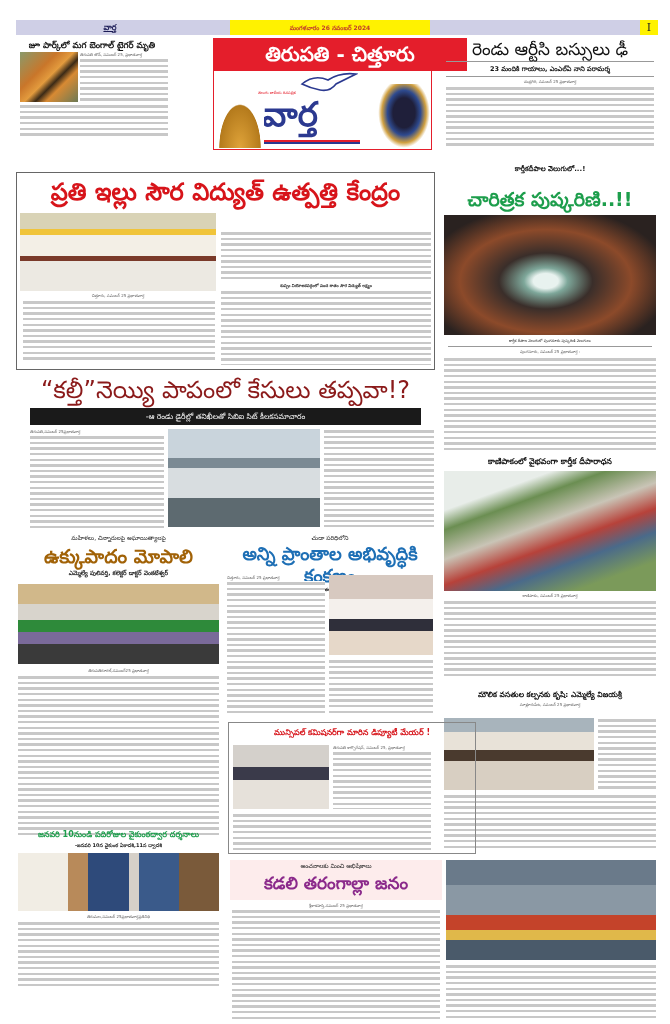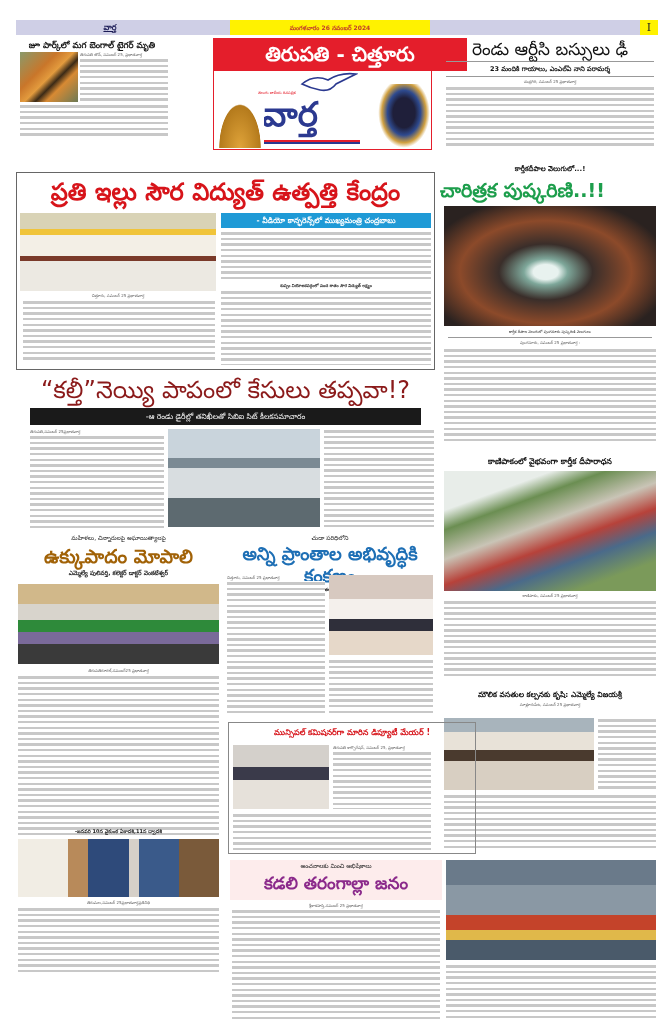--- a/index.html
+++ b/index.html
@@ -59,29 +59,28 @@
   <div class="hr" style="margin:2px 6px"></div>
   <div class="dateline" style="margin-top:2px">చంద్రగిరి, నవంబర్ 25 ప్రభాతవార్త</div>
   <div class="txtfill" style="margin:1px 6px;height:62px"></div>
 </div>
 
 <div class="abs border" style="left:16px;top:172px;width:419px;height:198px;border-color:#666">
   <div class="hd-red" style="font-size:24px;text-align:center;line-height:34px;margin-top:2px">ప్రతి ఇల్లు సౌర విద్యుత్ ఉత్పత్తి కేంద్రం</div>
   <div class="abs photo" style="left:3px;top:40px;width:196px;height:78px;background:linear-gradient(180deg,#d9d3b6 0 20%,#f0c43a 20% 28%,#f3efe6 28% 55%,#7a3a2a 55% 62%,#ece9e2 62%)"></div>
   <div class="abs dateline" style="left:3px;top:120px;width:196px">చిత్తూరు, నవంబర్ 25 ప్రభాతవార్త</div>
   <div class="abs txtfill" style="left:6px;top:127px;width:192px;height:62px"></div>
-  <div class="abs bluebar" style="left:204px;top:40px;width:210px;height:15px;font-size:7.5px;line-height:15px">- వీడియో కాన్ఫరెన్స్‌లో ముఖ్యమంత్రి చంద్రబాబు</div>
   <div class="abs txtfill" style="left:204px;top:58px;width:210px;height:50px"></div>
   <div class="abs" style="left:204px;top:110px;width:210px;font-size:4.2px;font-weight:bold;text-align:center;color:#222">కుప్పం నియోజకవర్గంలో వంద శాతం సౌర విద్యుత్ లక్ష్యం</div>
   <div class="abs txtfill" style="left:204px;top:117px;width:210px;height:75px"></div>
 </div>
 
 <div class="abs" style="left:440px;top:165px;width:220px;height:290px">
   <div style="font-size:7px;font-weight:bold;text-align:center;color:#111">కార్తీకదీపాల వెలుగులో...!</div>
-  <div class="hd-green" style="font-size:19px;text-align:left;line-height:28px;margin-top:2px">చారిత్రక పుష్కరిణి..!!</div>
+  <div class="hd-green" style="font-size:19px;text-align:center;line-height:28px;margin-top:11px">చారిత్రక పుష్కరిణి..!!</div>
   <div class="photo" style="margin:2px 4px 0;height:120px;background:radial-gradient(ellipse at 48% 55%,#e8f2ef 0 8%,#7ea79a 14%,#3a2e2a 30%,#8c4a2a 55%,#2a2220 80%),#1c1c22"></div>
   <div style="font-size:3.8px;text-align:center;color:#333;margin-top:3px">కార్తీక దీపాల వెలుగులో పుంగనూరు పుష్కరిణి వెలుగులు</div>
   <div class="hr" style="margin:2px 8px"></div>
   <div class="dateline">పుంగనూరు, నవంబర్ 25 ప్రభాతవార్త :</div>
   <div class="txtfill" style="margin:2px 4px;height:94px"></div>
 </div>
 
 <div class="abs" style="left:16px;top:373px;width:419px;height:158px">
   <div class="hd-dark" style="font-size:24px;text-align:center;line-height:34px;font-weight:normal;color:#8b1a1a">“కల్తీ”నెయ్యి పాపంలో కేసులు తప్పవా!?</div>
   <div class="blackbar" style="margin:1px 14px;height:17px;font-size:7.5px;line-height:17px">-ఆ రెండు డైరీల్లో తనిఖీలతో సిబిఐ సిట్ కీలకసమాచారం</div>
@@ -127,20 +126,21 @@
 
 <div class="abs border" style="left:228px;top:722px;width:248px;height:132px">
   <div class="hd-red" style="font-size:8px;text-align:center;line-height:16px;margin-top:2px">మున్సిపల్ కమిషనర్‌గా మారిన డిప్యూటీ మేయర్ !</div>
   <div class="abs photo" style="left:4px;top:22px;width:96px;height:64px;background:linear-gradient(180deg,#d4d0cb 0 35%,#3a3a4a 35% 55%,#e6e1da 55%)"></div>
   <div class="abs dateline" style="left:104px;top:22px;width:98px;text-align:left">తిరుపతి కార్పొరేషన్, నవంబర్ 25, ప్రభాతవార్త</div>
   <div class="abs txtfill" style="left:104px;top:28px;width:98px;height:58px"></div>
   <div class="abs txtfill" style="left:4px;top:90px;width:198px;height:38px"></div>
 </div>
 
 <div class="abs" style="left:16px;top:828px;width:205px;height:196px">
+  <div class="hd-green" style="font-size:8px;text-align:center;line-height:14px">జనవరి 10నుండి పదిరోజుల వైకుంఠద్వార దర్శనాలు</div>
   <div style="font-size:5px;font-weight:bold;text-align:center;color:#222">-జనవరి 10న వైకుంఠ ఏకాదశి,11న ద్వాదశి</div>
   <div class="photo" style="margin:4px 2px 0;height:58px;background:linear-gradient(90deg,#f1ede4 0 25%,#b88a5a 25% 35%,#2e4a7a 35% 55%,#d6d0c8 55% 60%,#3a5a8a 60% 80%,#7a5a3a 80%)"></div>
   <div class="dateline" style="margin-top:3px">తిరుమల,నవంబర్ 25ప్రభాతవార్తప్రతినిధి</div>
   <div class="txtfill" style="margin:1px 2px;height:68px"></div>
 </div>
 
 <div class="abs" style="left:228px;top:858px;width:432px;height:166px">
   <div class="abs" style="left:2px;top:2px;width:212px;height:40px;background:#fdecec"></div>
   <div class="abs" style="left:2px;top:4px;width:212px;font-size:6px;text-align:center;color:#222">అంచనాలకు మించి అభిషేకాలు</div>
   <div class="abs" style="left:2px;top:12px;width:212px;font-size:17px;text-align:center;color:#8b2a8b;line-height:26px;font-weight:bold">కడలి తరంగాల్లా జనం</div>

